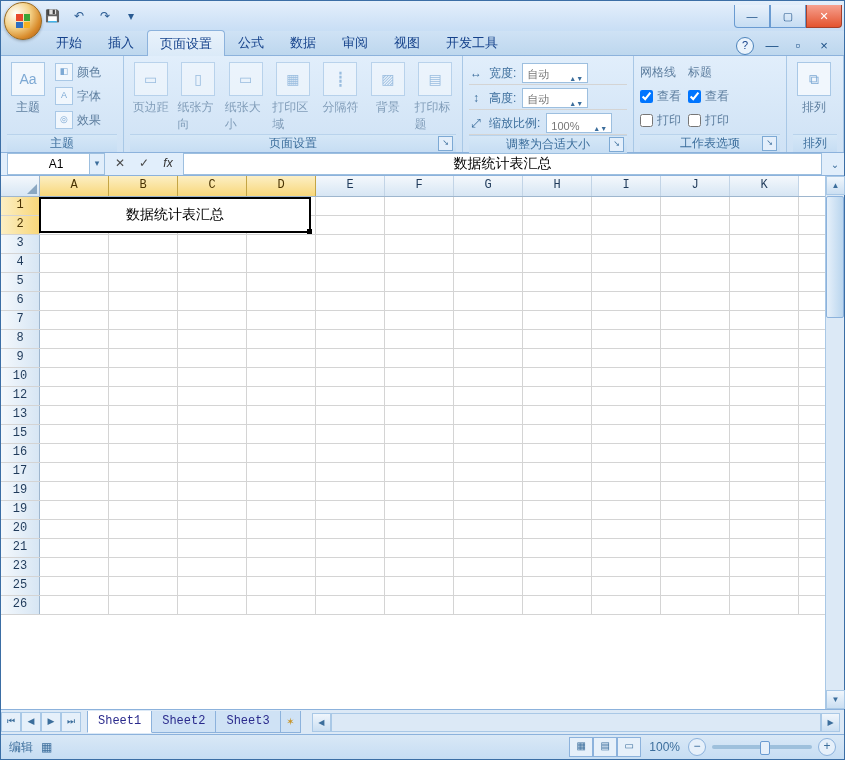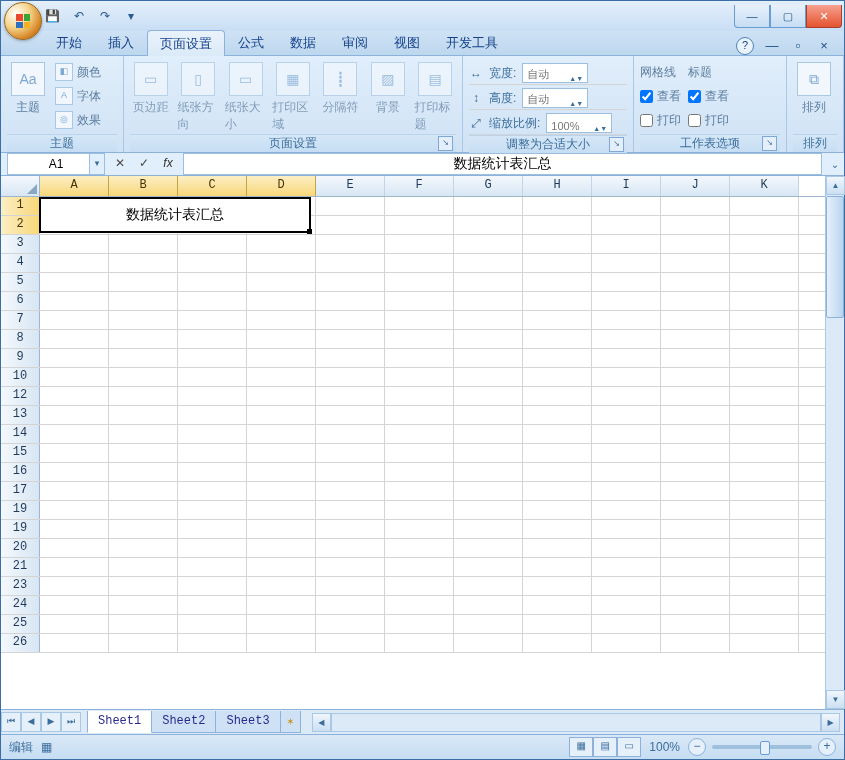--- a/index.html
+++ b/index.html
@@ -468,34 +468,20 @@
           <div class="cell"></div>
           <div class="cell"></div>
           <div class="cell"></div>
           <div class="cell"></div>
           <div class="cell"></div>
           <div class="cell"></div>
           <div class="cell"></div>
           <div class="cell"></div>
         </div>
         <div class="row">
-          <div class="rowh">14</div>
-          <div class="cell"></div>
-          <div class="cell"></div>
-          <div class="cell"></div>
-          <div class="cell"></div>
-          <div class="cell"></div>
-          <div class="cell"></div>
-          <div class="cell"></div>
-          <div class="cell"></div>
-          <div class="cell"></div>
-          <div class="cell"></div>
-          <div class="cell"></div>
-        </div>
-        <div class="row">
           <div class="rowh">15</div>
           <div class="cell"></div>
           <div class="cell"></div>
           <div class="cell"></div>
           <div class="cell"></div>
           <div class="cell"></div>
           <div class="cell"></div>
           <div class="cell"></div>
           <div class="cell"></div>
           <div class="cell"></div>
@@ -581,34 +567,20 @@
           <div class="cell"></div>
           <div class="cell"></div>
           <div class="cell"></div>
           <div class="cell"></div>
           <div class="cell"></div>
           <div class="cell"></div>
           <div class="cell"></div>
         </div>
         <div class="row">
           <div class="rowh">23</div>
-          <div class="cell"></div>
-          <div class="cell"></div>
-          <div class="cell"></div>
-          <div class="cell"></div>
-          <div class="cell"></div>
-          <div class="cell"></div>
-          <div class="cell"></div>
-          <div class="cell"></div>
-          <div class="cell"></div>
-          <div class="cell"></div>
-          <div class="cell"></div>
-        </div>
-        <div class="row">
-          <div class="rowh">24</div>
           <div class="cell"></div>
           <div class="cell"></div>
           <div class="cell"></div>
           <div class="cell"></div>
           <div class="cell"></div>
           <div class="cell"></div>
           <div class="cell"></div>
           <div class="cell"></div>
           <div class="cell"></div>
           <div class="cell"></div>

